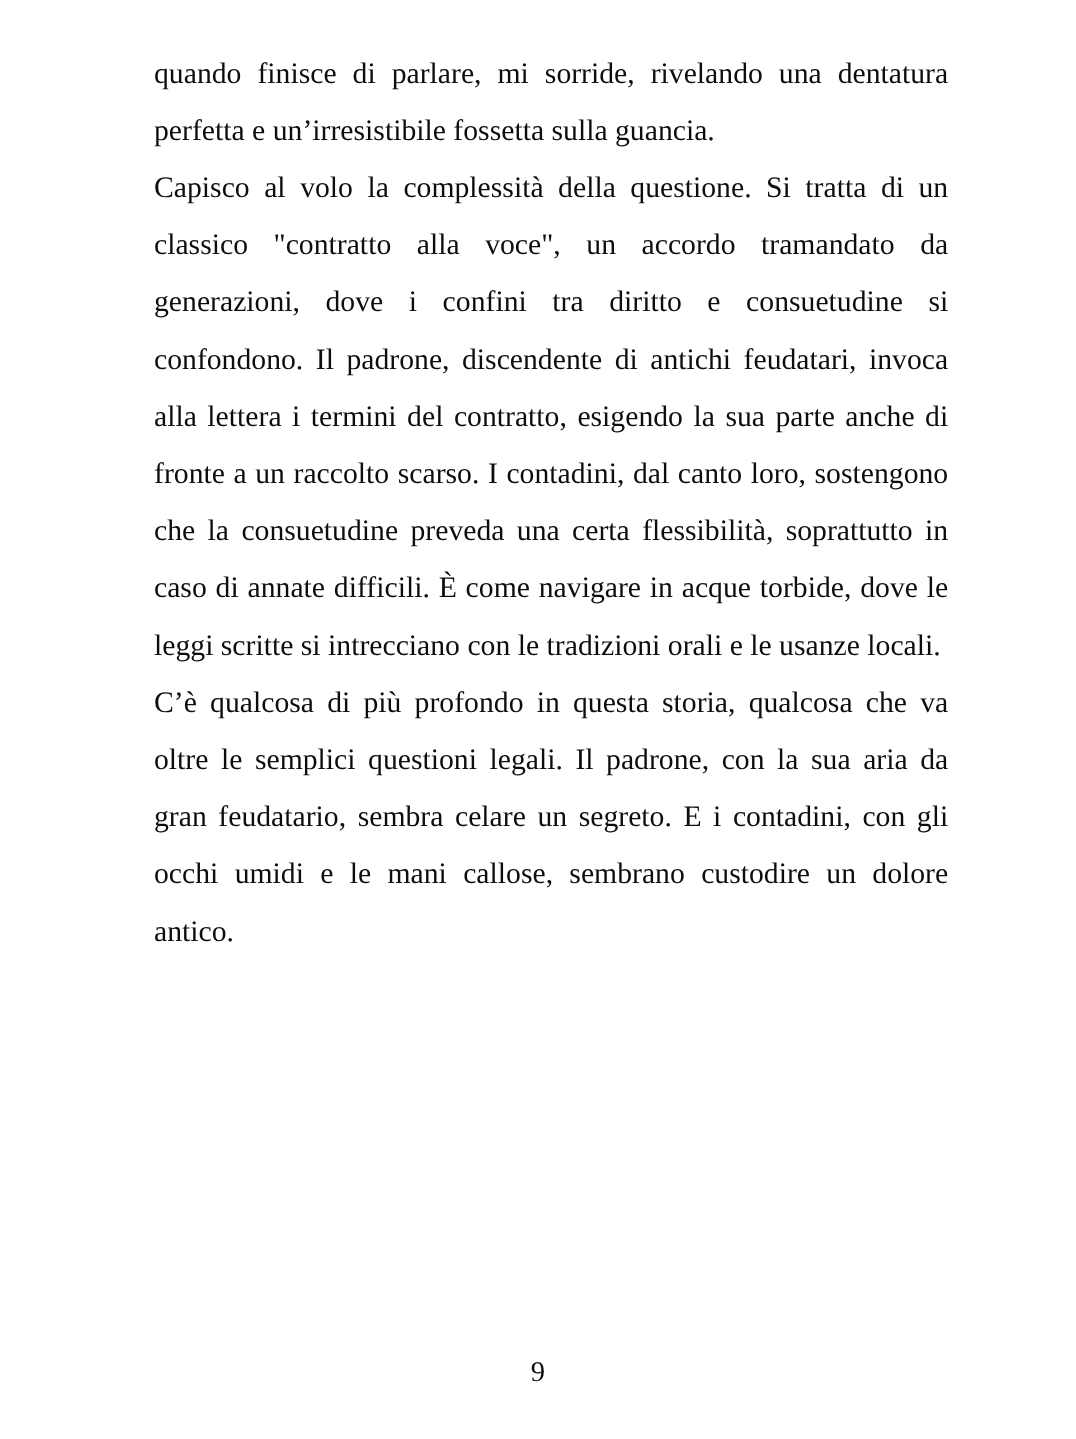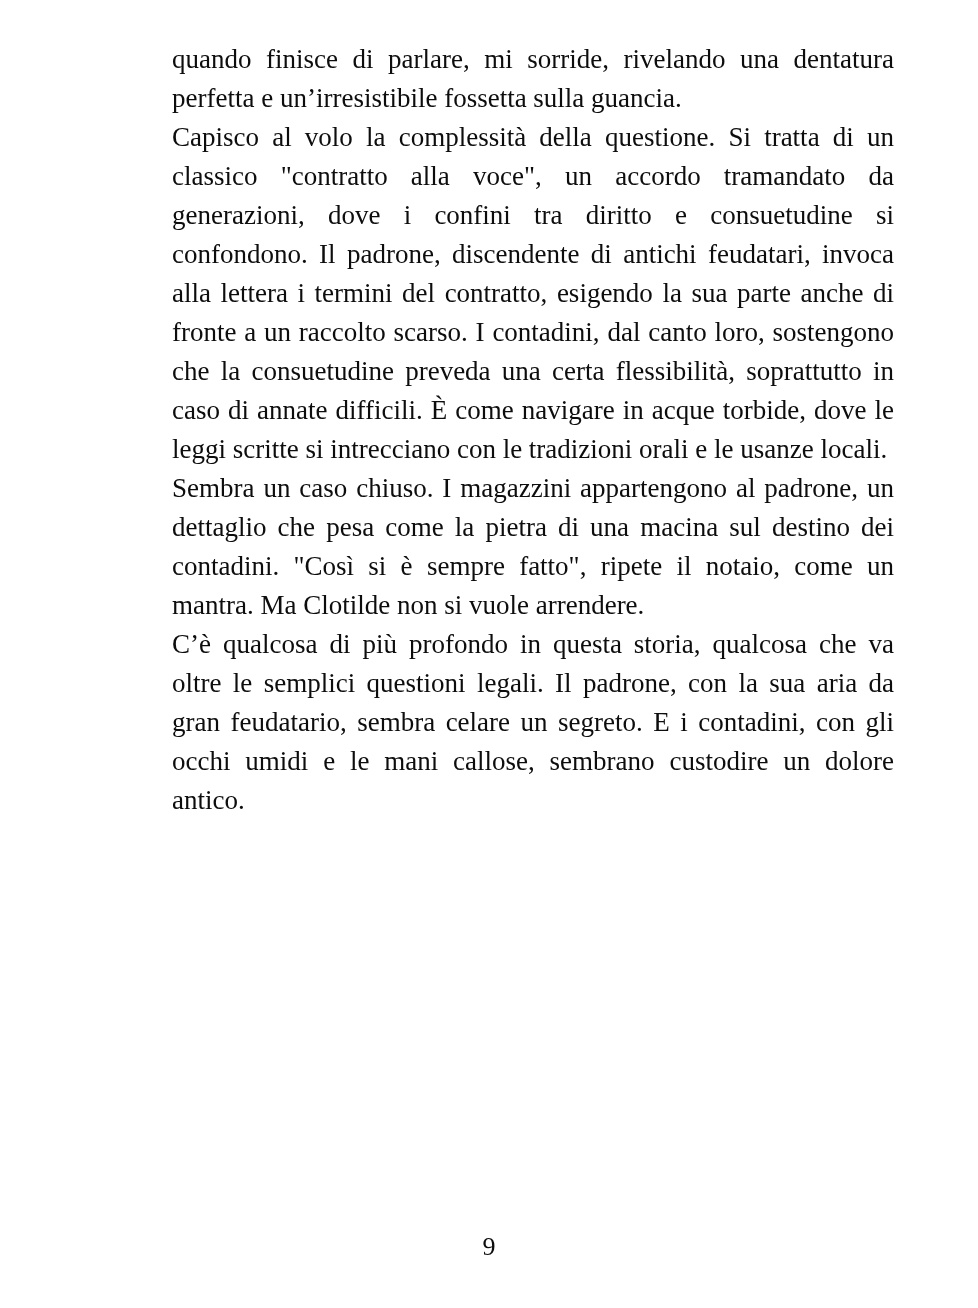--- a/index.html
+++ b/index.html
@@ -15,24 +15,23 @@
     overflow: hidden;
     font-family: "Liberation Serif", "DejaVu Serif", serif;
     color: #0d0d0d;
   }
   .text-block {
     position: absolute;
     left: 140px;
     top: 40px;
     width: 722px;
     font-size: 27px;
-    line-height: 39px;
+    line-height: 52px;
     text-align: justify;
     text-justify: inter-word;
-    margin-left: 32px;
   }
   .text-block p {
     margin: 0;
     padding: 0;
     text-indent: 0;
   }
   .page-number {
     position: absolute;
     left: 0;
     top: 1232px;
@@ -42,17 +41,16 @@
     line-height: 30px;
   }
 </style>
 </head>
 <body>
 
 <div class="page">
   <div class="text-block">
     <p>quando finisce di parlare, mi sorride, rivelando una dentatura perfetta e un’irresistibile fossetta sulla guancia.</p>
     <p>Capisco al volo la complessità della questione. Si tratta di un classico "contratto alla voce", un accordo tramandato da generazioni, dove i confini tra diritto e consuetudine si confondono. Il padrone, discendente di antichi feudatari, invoca alla lettera i termini del contratto, esigendo la sua parte anche di fronte a un raccolto scarso. I contadini, dal canto loro, sostengono che la consuetudine preveda una certa flessibilità, soprattutto in caso di annate difficili. È come navigare in acque torbide, dove le leggi scritte si intrecciano con le tradizioni orali e le usanze locali.</p>
-    <p>Sembra un caso chiuso. I magazzini appartengono al padrone, un dettaglio che pesa come la pietra di una macina sul destino dei contadini. "Così si è sempre fatto", ripete il notaio, come un mantra. Ma Clotilde non si vuole arrendere.</p>
     <p>C’è qualcosa di più profondo in questa storia, qualcosa che va oltre le semplici questioni legali. Il padrone, con la sua aria da gran feudatario, sembra celare un segreto. E i contadini, con gli occhi umidi e le mani callose, sembrano custodire un dolore antico.</p>
   </div>
   <div class="page-number">9</div>
 </div>
 
 </body></html>

